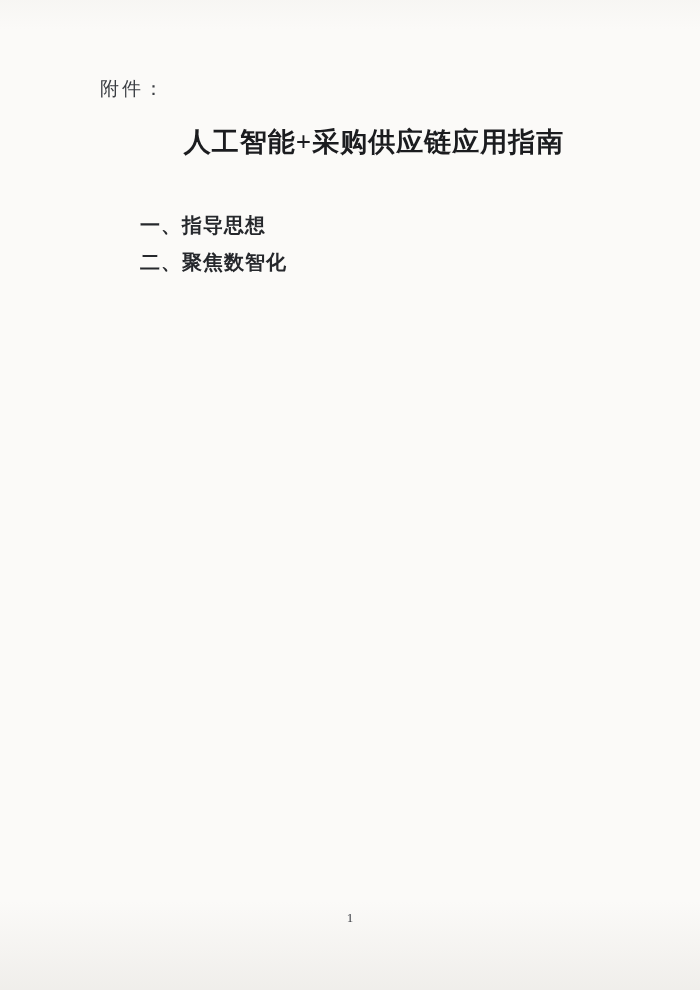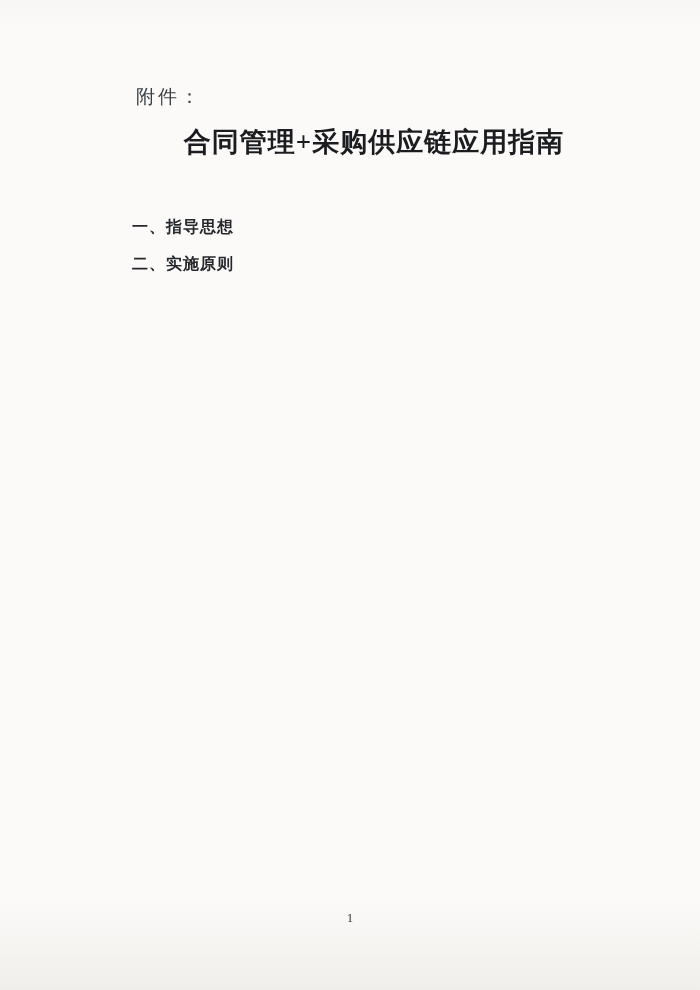--- a/index.html
+++ b/index.html
@@ -17,25 +17,24 @@
     position: absolute;
     inset: 0;
     background:
       linear-gradient(180deg, rgba(236,234,230,0.25) 0%, rgba(255,255,255,0) 3%),
       linear-gradient(0deg, rgba(214,211,204,0.30) 0%, rgba(255,255,255,0) 9%),
       #fbfaf8;
   }
   .attachment {
     position: absolute;
     left: 100px;
-    top: 84px;
+    top: 76px;
     font-size: 19px;
     letter-spacing: 3px;
     color: #3a3d42;
-    margin-left: 36px;
   }
   .doc-title {
     position: absolute;
     left: 0;
     top: 124px;
     width: 700px;
     text-align: center;
     padding-left: 48px;
     box-sizing: border-box;
     font-size: 27px;
@@ -55,48 +54,48 @@
     color: #33373d;
   }
   .content p.body-para {
     margin: 0;
     text-indent: 2em;
     text-justify: inter-character;
   }
   .content .section-heading {
     margin: 0;
     text-indent: 2em;
-    font-size: 16px;
+    font-size: 20px;
     font-weight: bold;
     line-height: 36.6px;
     color: #26282c;
-    font-family: Liberation Serif, serif;
+    font-family: Liberation Mono, monospace;
     letter-spacing: 1px;
   }
   .page-number {
     position: absolute;
     left: 0;
     top: 910px;
     width: 700px;
     text-align: center;
     font-size: 13px;
     color: #3c3f45;
     font-family: "Liberation Serif", "DejaVu Serif", serif;
   }
 </style>
 </head>
 <body>
 
 <div class="page">
 
   <div class="attachment">附件：</div>
 
-  <div class="doc-title">合同管理+采购供应链应用指南</div>
+  <div class="doc-title">人工智能+采购供应链应用指南</div>
 
   <div class="content">
 
       <h2 class="section-heading">一、指导思想</h2>
-      <h2 class="section-heading">二、实施原则</h2>
+      <h2 class="section-heading">二、聚焦数智化</h2>
     </div>
 
   <div class="page-number">1</div>
 
 </div>
 
 </body></html>

